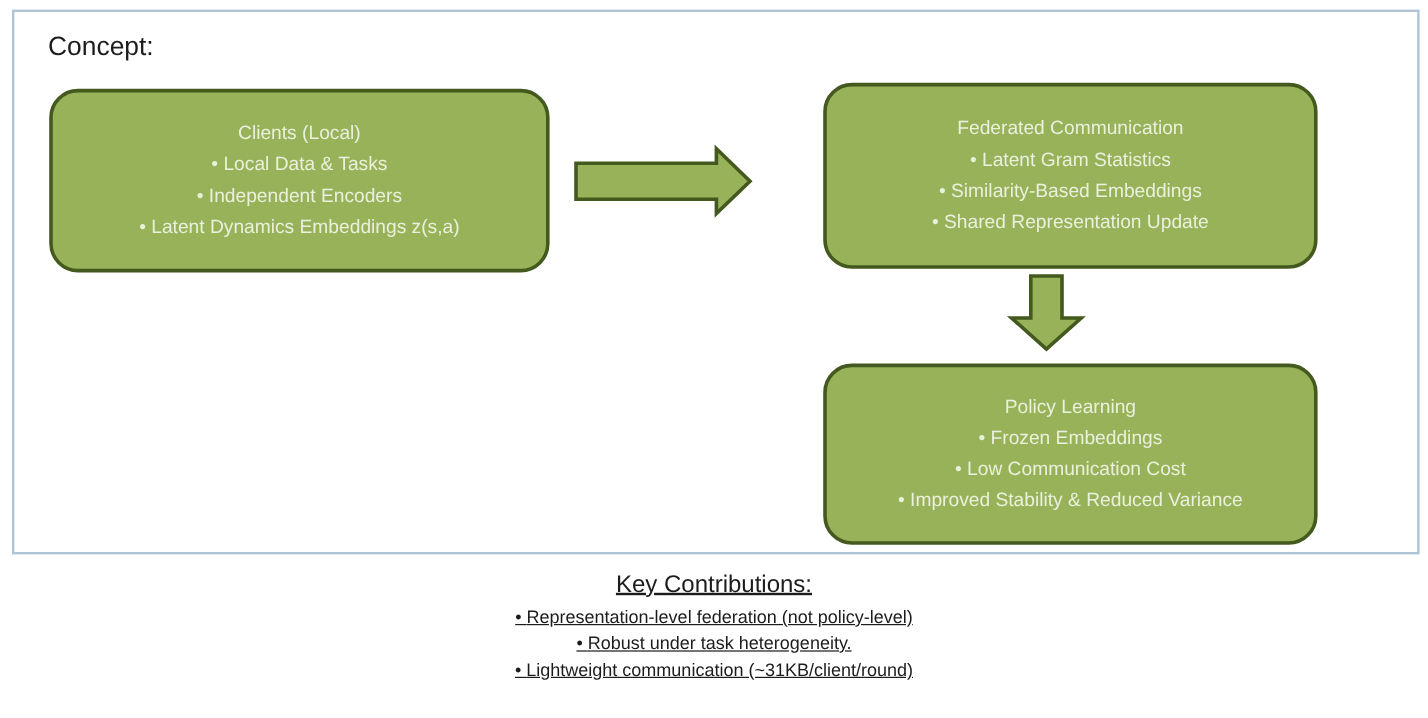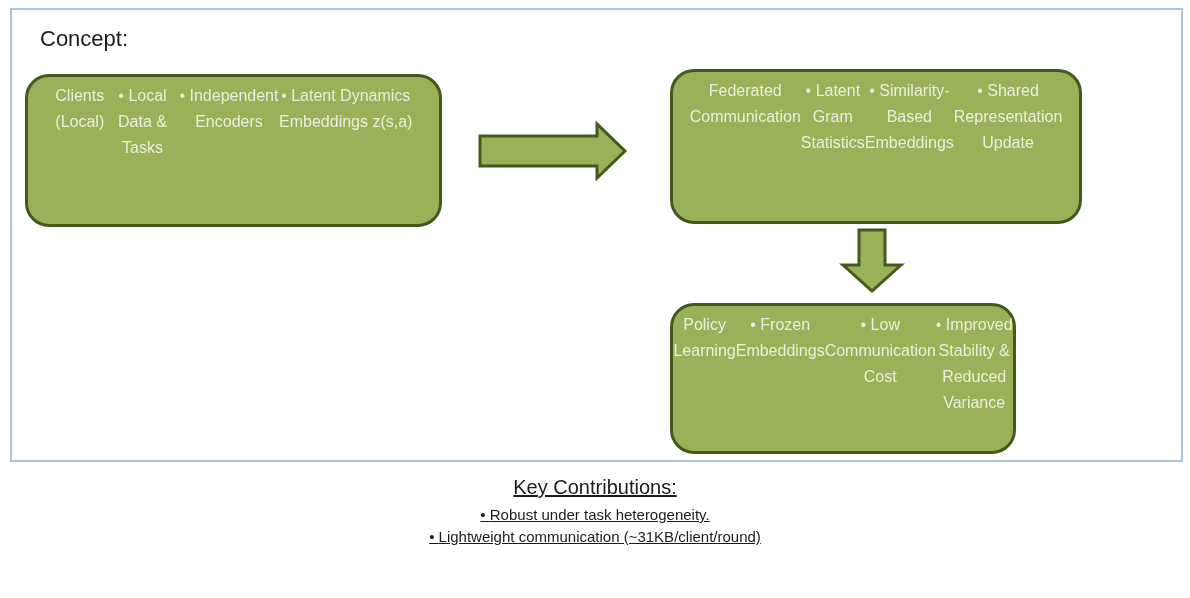--- a/index.html
+++ b/index.html
@@ -27,27 +27,28 @@
     position:absolute;left:18px;top:16px;
     font-size:22px;color:var(--ink);margin-left:10px;
   }
   .gbox{
     position:absolute;
     background:var(--box-fill);
     border:3px solid var(--box-border);
     border-radius:24px;
     color:var(--box-text);
     font-size:16px;line-height:26px;
-    display:flex;flex-direction:row;justify-content:center;
+    display:flex;flex-direction:column;justify-content:center;
     text-align:center;
     padding:6px 26px;
+    margin-left:16px;
   }
   .gbox-clients{left:13px;top:64px;width:417px;height:153px;}
   .gbox-federated{left:658px;top:59px;width:412px;height:155px;}
-  .gbox-policy{left:658px;top:293px;width:346px;height:151px;}
+  .gbox-policy{left:658px;top:293px;width:412px;height:151px;}
   .gbox .box-line.bulleted::before{content:"\2022\00a0";}
   .arrow-svg{position:absolute;overflow:visible;}
   .arrow-right{left:466px;top:112px;width:150px;height:62px;}
   .arrow-down{left:828px;top:218px;width:64px;height:66px;}
   .arrow-shape{
     fill:var(--box-fill);
     stroke:var(--box-border);
     stroke-width:3;
     stroke-linejoin:miter;
   }
@@ -98,15 +99,16 @@
     <div class="box-line title">Policy Learning</div>
     <div class="box-line bulleted">Frozen Embeddings</div>
     <div class="box-line bulleted">Low Communication Cost</div>
     <div class="box-line bulleted">Improved Stability &amp; Reduced Variance</div>
   </div>
 
 </div>
 
 <div class="contrib">
   <div class="contrib-title">Key Contributions:</div>
+  <div class="contrib-item">Representation-level federation (not policy-level)</div>
   <div class="contrib-item">Robust under task heterogeneity.</div>
   <div class="contrib-item">Lightweight communication (~31KB/client/round)</div>
 </div>
 
 </body></html>

